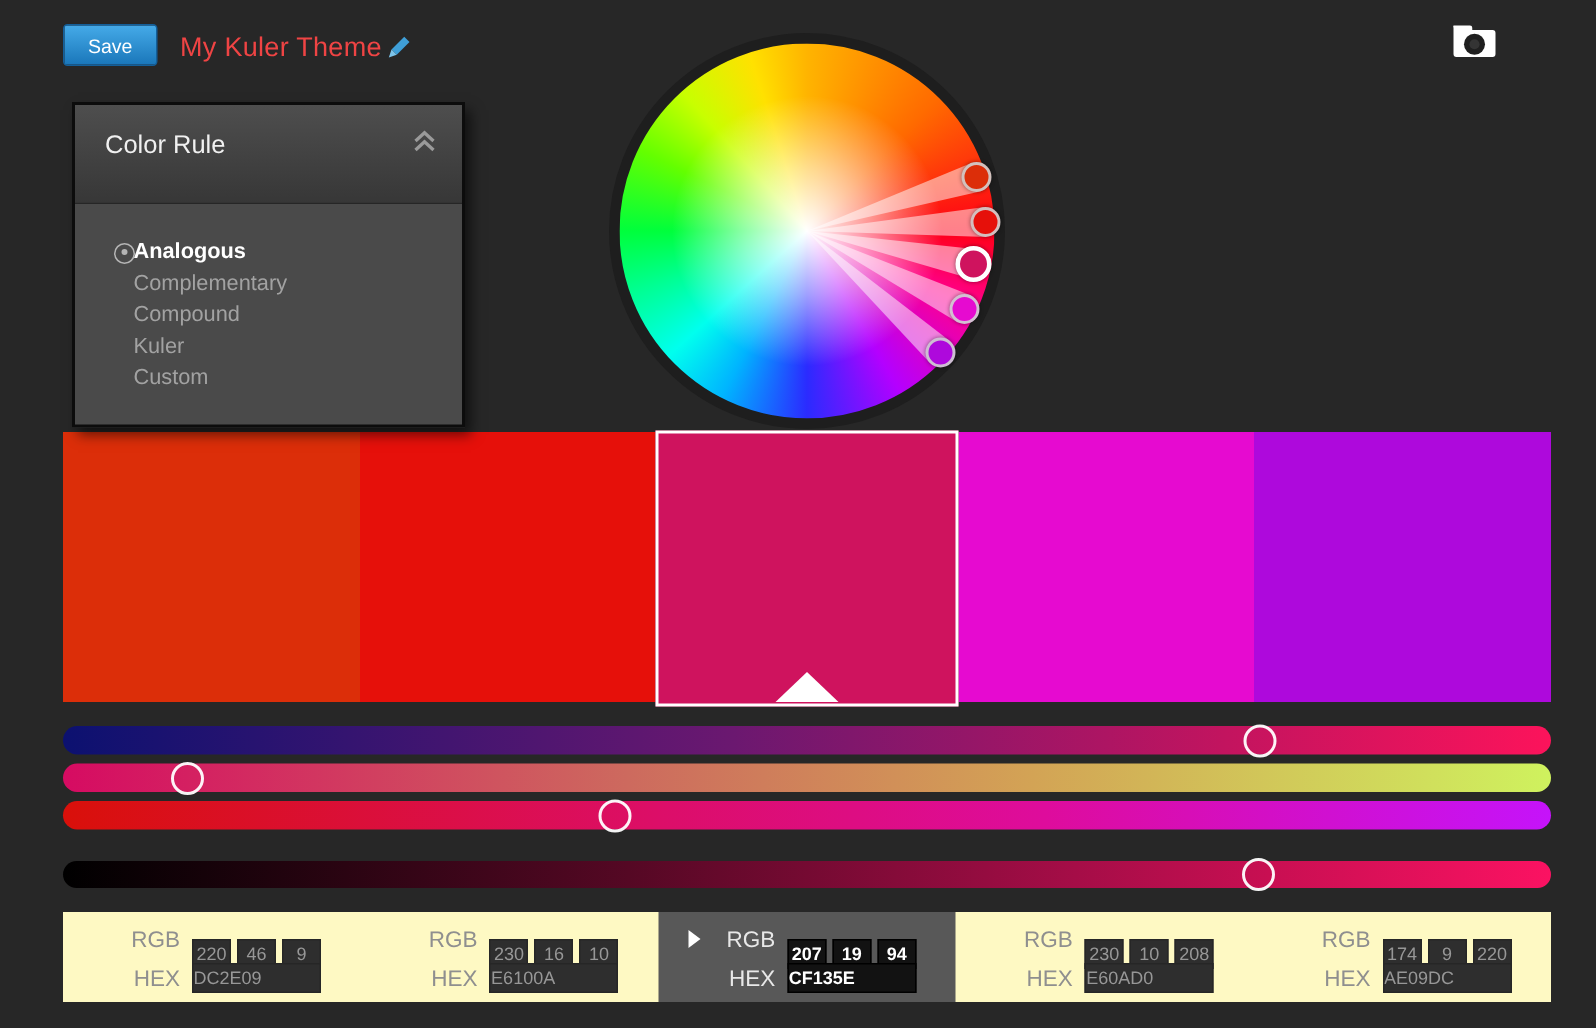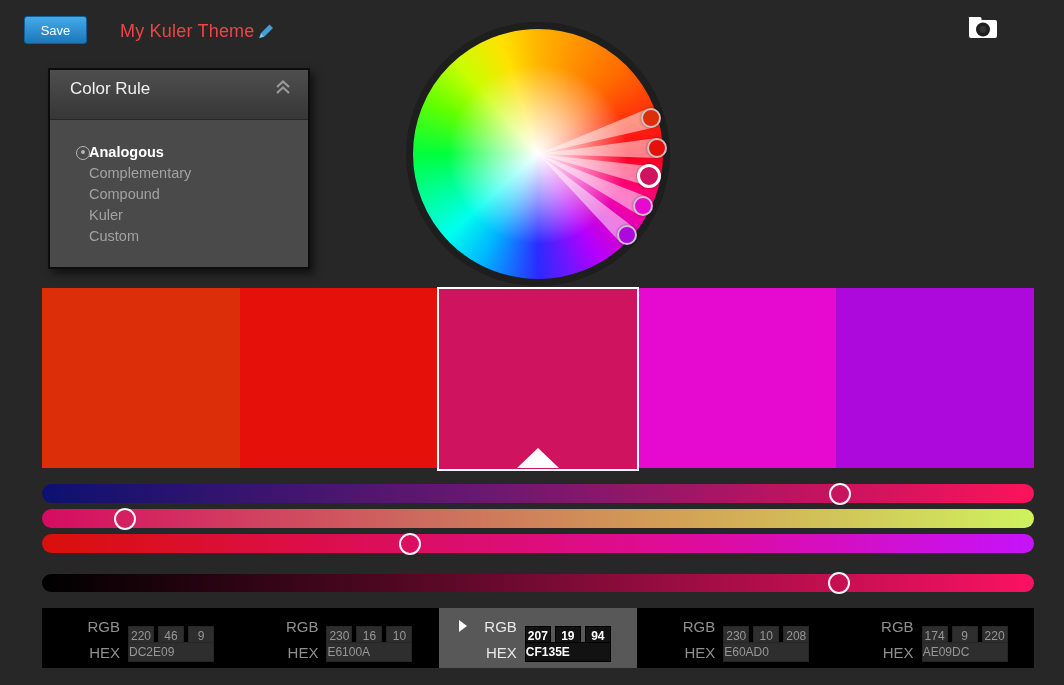--- a/index.html
+++ b/index.html
@@ -5,21 +5,21 @@
   * { margin:0; padding:0; box-sizing:border-box; }
   html,body { width:1064px; height:685px; }
   body {
     background:#272727;
     font-family:"Liberation Sans", sans-serif;
     position:relative;
     overflow:hidden;
   }
   
   .save-btn {
-    position:absolute; left:24px; top:16px; width:63px; height:28px;
+    position:absolute; left:42px; top:16px; width:63px; height:28px;
     background:linear-gradient(#45aae8, #1a77ba);
     border:1px solid #135f9a; border-radius:3px;
     color:#fff; font-size:13px; cursor:pointer;
     font-family:"Liberation Sans", sans-serif;
   }
   .theme-title {
     position:absolute; left:120px; top:21px;
     color:#ef4444; font-size:18px; letter-spacing:0.2px;
   }
   .edit-icon { position:absolute; left:256px; top:21px; width:20px; height:20px; cursor:pointer; }
@@ -45,21 +45,21 @@
     box-shadow:0 0 3px rgba(0,0,0,0.45);
   }
   .wheel-dot.selected { width:24px; height:24px; border:3px solid #ffffff; }
   
   .rule-panel {
     position:absolute; left:48px; top:68px; width:262px;
     border:2px solid #0c0c0c; background:#4a4a4a; z-index:30;
     box-shadow:4px 5px 8px rgba(0,0,0,0.55);
   }
   .rule-header {
-    height:50px; background:linear-gradient(#4e4e4e, #373737);
+    height:66px; background:linear-gradient(#4e4e4e, #373737);
     border-bottom:1px solid #262626;
     display:flex; align-items:center; padding:0 16px 12px 20px; cursor:pointer;justify-content:center;
   }
   .rule-header .title { color:#f0f0f0; font-size:17px; flex:1; }
   .rule-list { padding:22px 0 20px 0; }
   .rule-item {
     position:relative; padding-left:39px; height:21px; line-height:21px;
     font-size:14.5px; color:#a2a2a2; cursor:pointer;
   }
   .rule-item.selected { color:#ffffff; font-weight:bold; }
@@ -92,21 +92,21 @@
     border-radius:10px; cursor:pointer;
   }
   .handle {
     position:absolute; top:50%; width:22px; height:22px; margin-top:-11px;
     border:2px solid rgba(255,255,255,0.95); border-radius:50%;
     background:transparent; cursor:grab;
   }
   
   .value-bar {
     position:absolute; left:42px; top:608px; width:992px; height:60px;
-    background:#000000; display:flex; z-index:5;
+    background:#fef9c3; display:flex; z-index:5;
   }
   .value-col { flex:1; padding-top:7px; position:relative; }
   .value-col.selected { background:#585858; }
   .vrow { display:flex; align-items:center; height:22px; margin-bottom:4px; padding-left:38px; }
   .vlabel { width:40px; text-align:right; margin-right:8px; color:#8f8f8f; font-size:15px; }
   .value-col.selected .vlabel { color:#e8e8e8; }
   .rgb-input {
     width:26px; height:20px; margin-right:4px; text-align:center;
     background:#2e2e2e; border:1px solid #262626; color:#979797; font-size:12px;
     font-family:"Liberation Sans", sans-serif;

